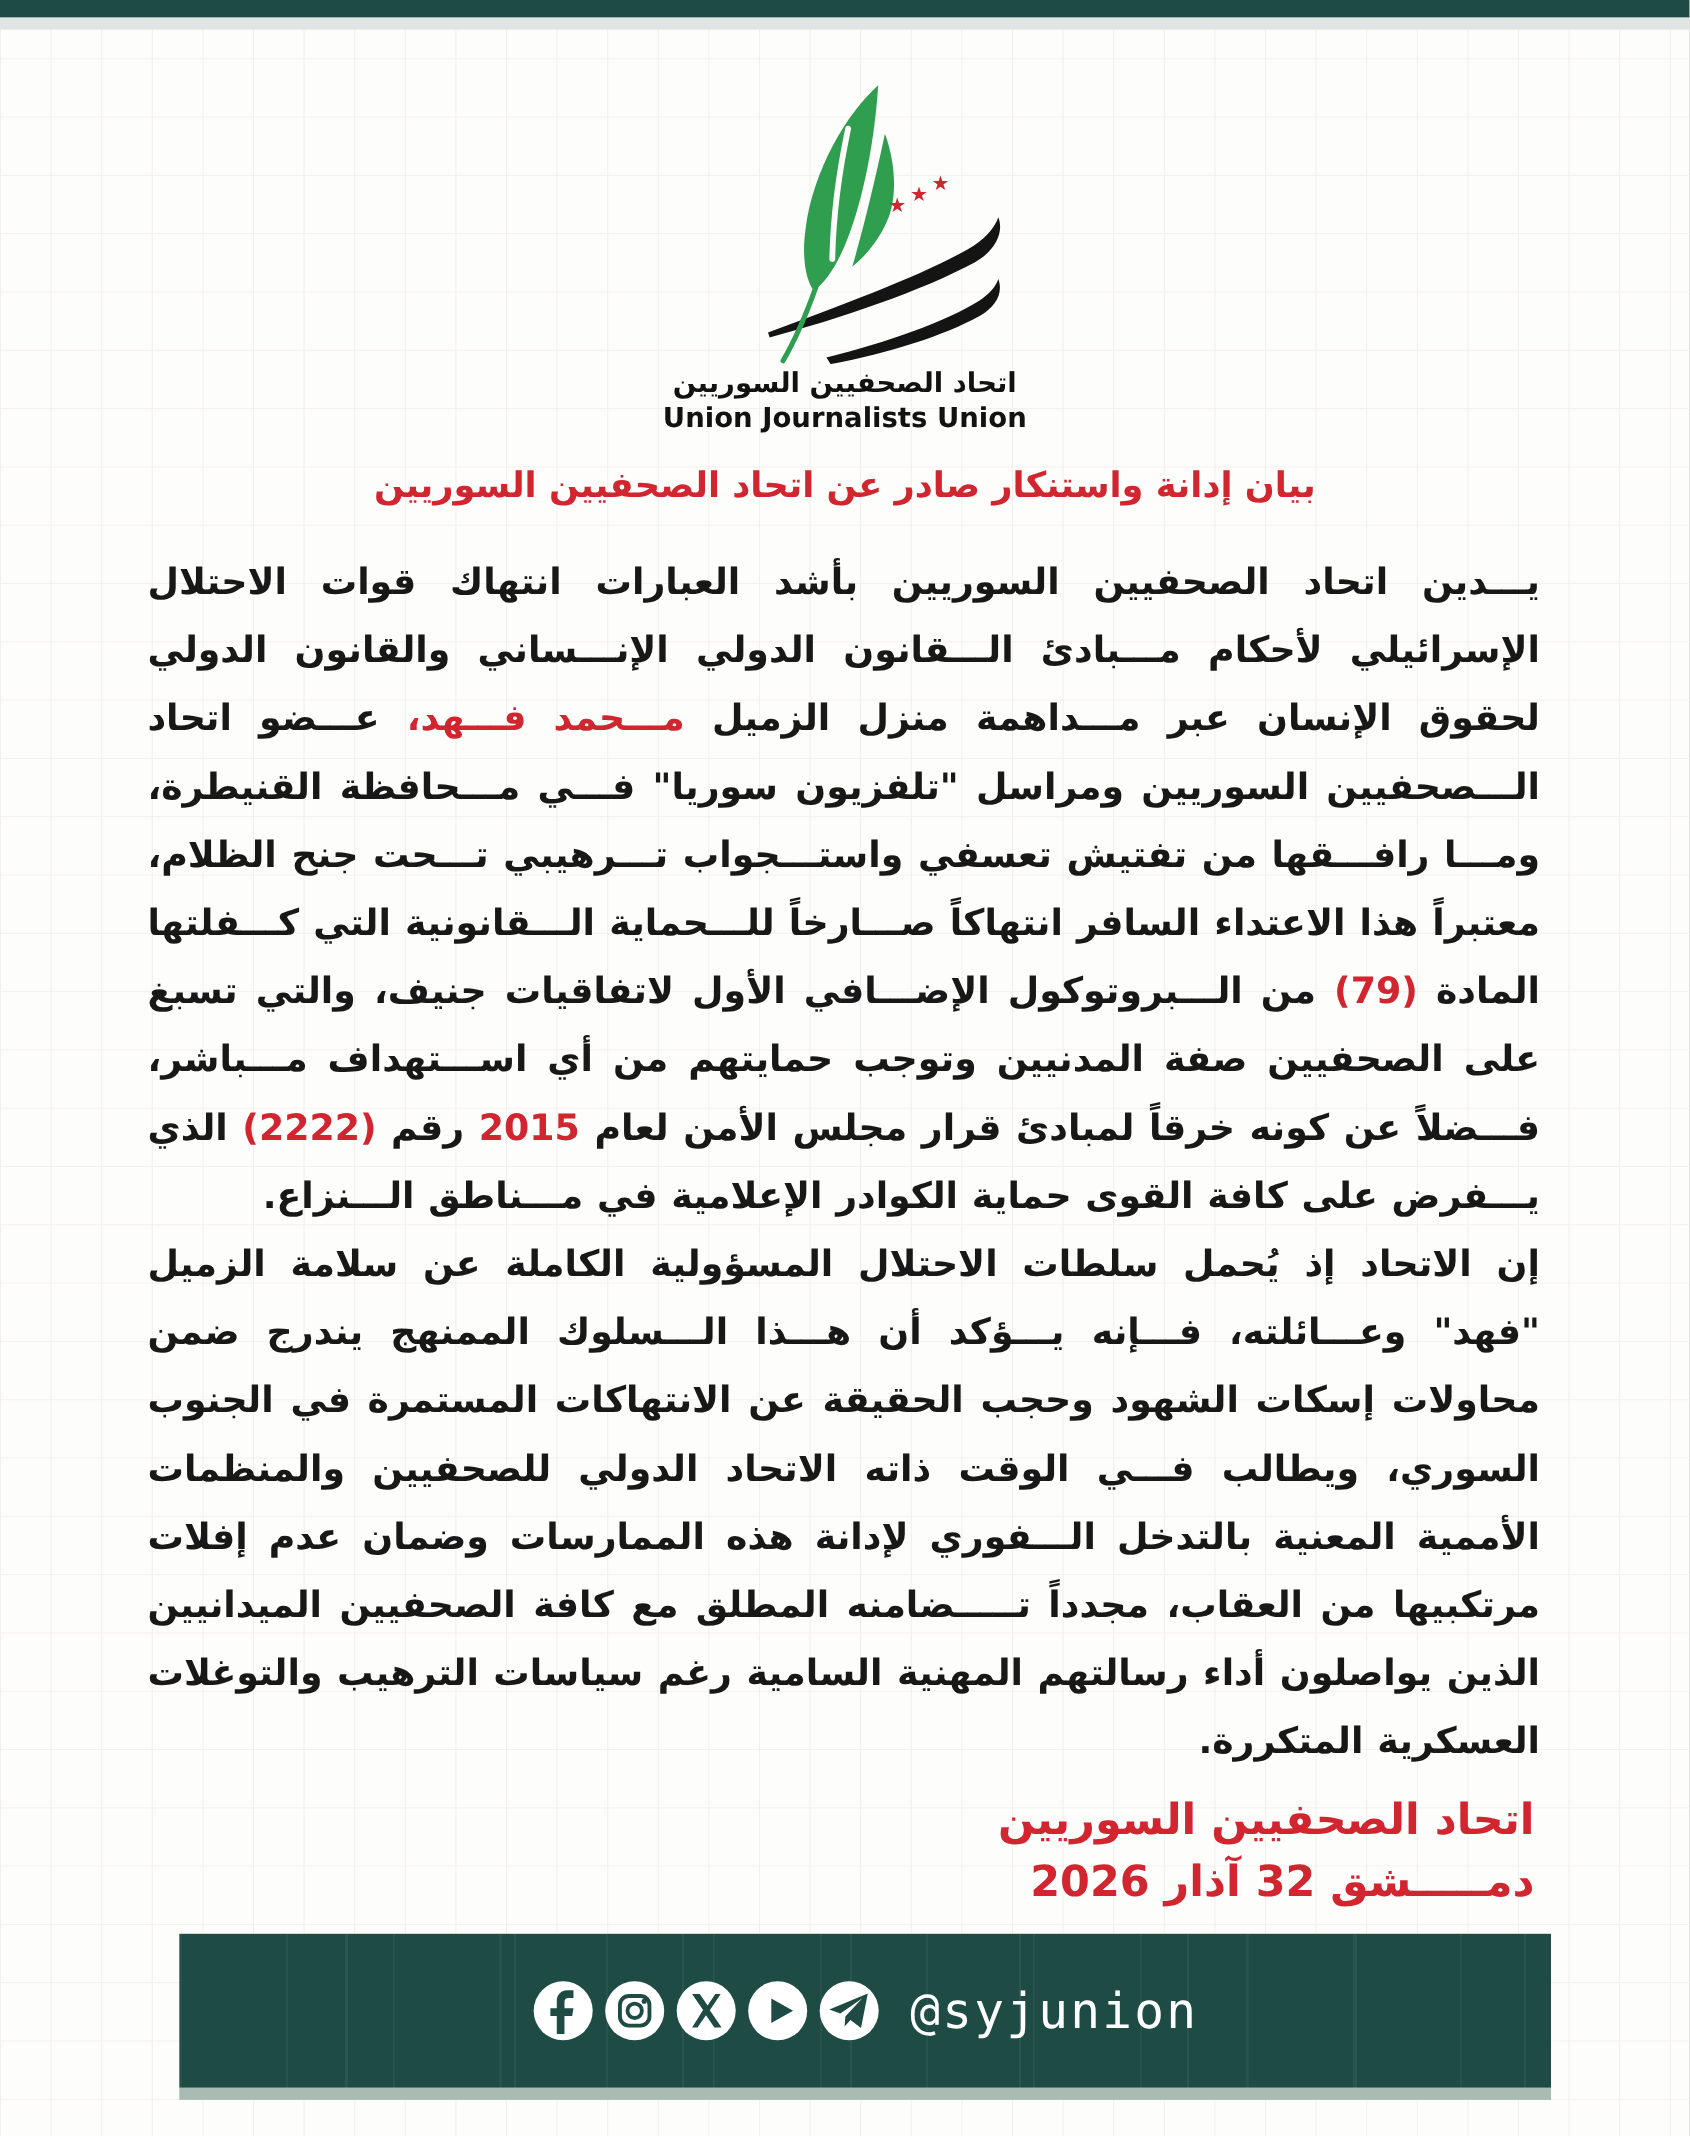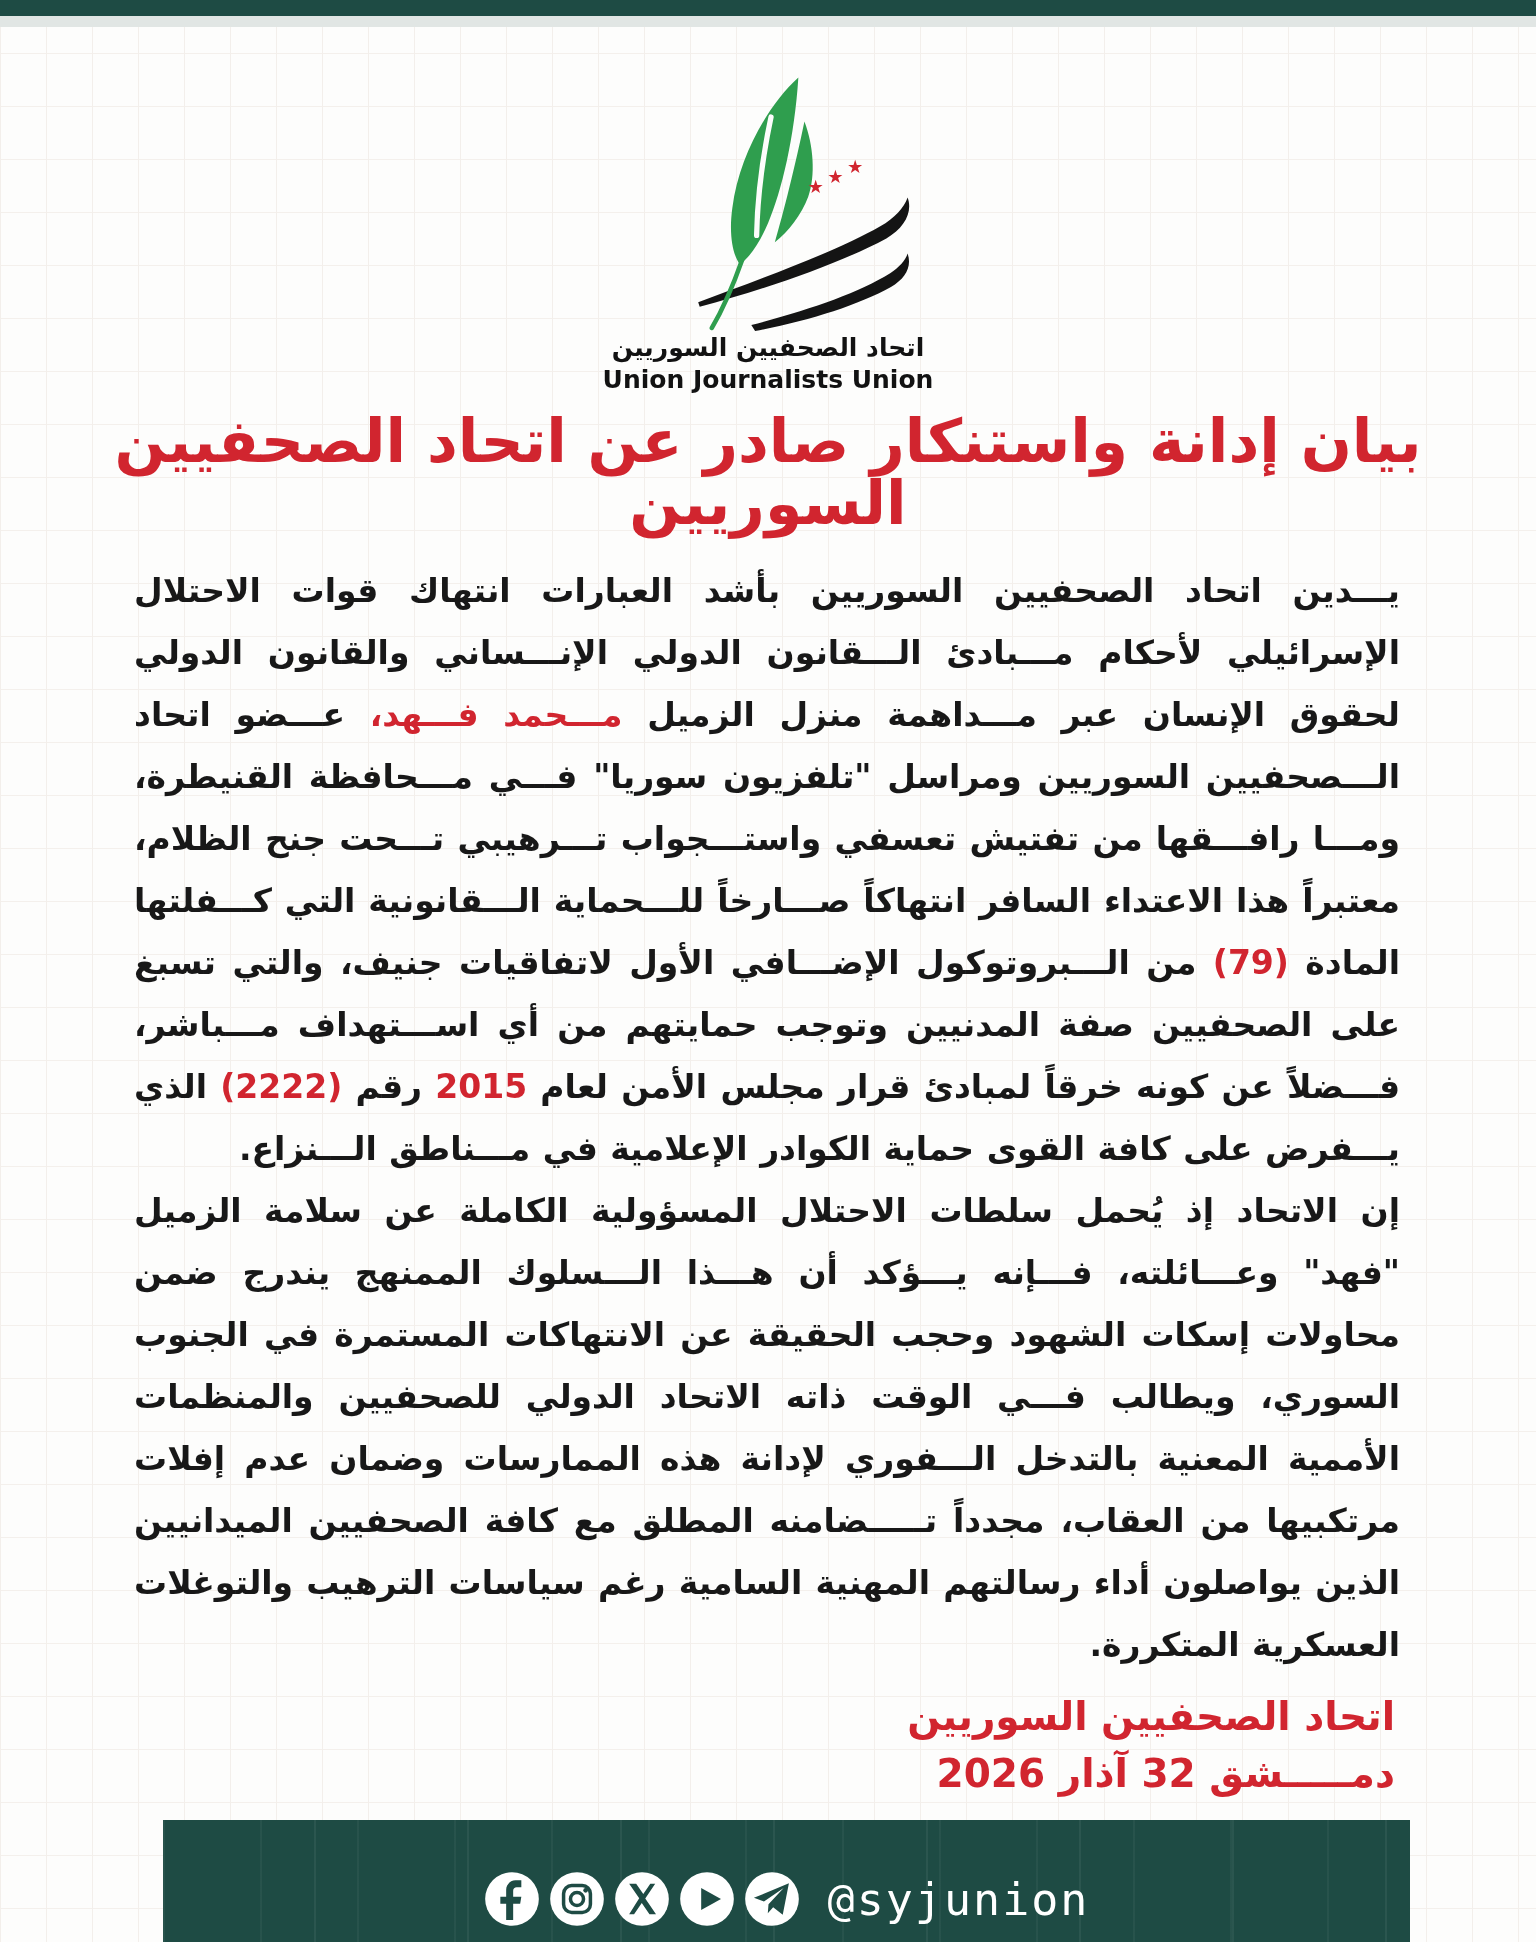--- a/index.html
+++ b/index.html
@@ -19,40 +19,40 @@
   .top-bar{height:16px;width:100%;background:var(--teal,#1e4b44);}
   .top-strip{height:11px;width:100%;background:#e1e6e4;}
 
   .logo-block{text-align:center;margin-top:46px;}
   .logo-svg{width:402px;height:258px;display:block;margin:0 auto;}
   .logo-ar{font-size:25px;font-weight:bold;color:#121212;direction:rtl;margin-top:2px;}
   .logo-en{font-size:25px;font-weight:bold;color:#121212;letter-spacing:0px;margin-top:3px;}
 
   .headline{
     direction:rtl;text-align:center;color:var(--red,#d1252f);
-    font-size:60px;font-weight:bold;margin:16px 70px 0 70px;line-height:62px;
+    font-size:32px;font-weight:bold;margin:16px 70px 0 70px;line-height:62px;
   }
 
   .body-text{direction:rtl;margin:26px 136px 0 134px;}
   .body-text p{
     margin:0;text-align:justify;font-size:33px;font-weight:bold;
     color:var(--ink,#181818);line-height:62px;word-spacing:1px;
   }
   .hl{color:var(--red,#d1252f);margin-top:28px;}
 
   .signature{
     direction:rtl;margin:12px 141px 0 auto;width:445px;
     color:var(--red,#d1252f);font-weight:bold;
   }
   .sig-org{font-size:39px;line-height:57px;text-align:right;white-space:nowrap;}
   .sig-date{font-size:39px;line-height:57px;text-align:left;white-space:nowrap;}
 
   .footer-wrap{margin:18px 126px 0 163px;}
   .footer-bar{
-    height:158px;background:var(--teal,#1e4b44);
+    height:140px;background:var(--teal,#1e4b44);
     display:flex;align-items:center;justify-content:center;gap:28px;
     background-image:repeating-linear-gradient(90deg, rgba(255,255,255,0.045) 0 2px, transparent 2px 97px),
                      repeating-linear-gradient(90deg, transparent 0 151px, rgba(255,255,255,0.06) 151px 153px);
   }
   .footer-strip{height:11px;background:var(--sage,#a9bcb3);}
   .icons{display:flex;gap:9px;align-items:center;}
   .sicon{display:block;width:56px;height:56px;cursor:pointer;}
   .sicon svg{width:56px;height:56px;display:block;}
   .handle{
     color:#ffffff;font-family:"DejaVu Sans Mono", monospace;

